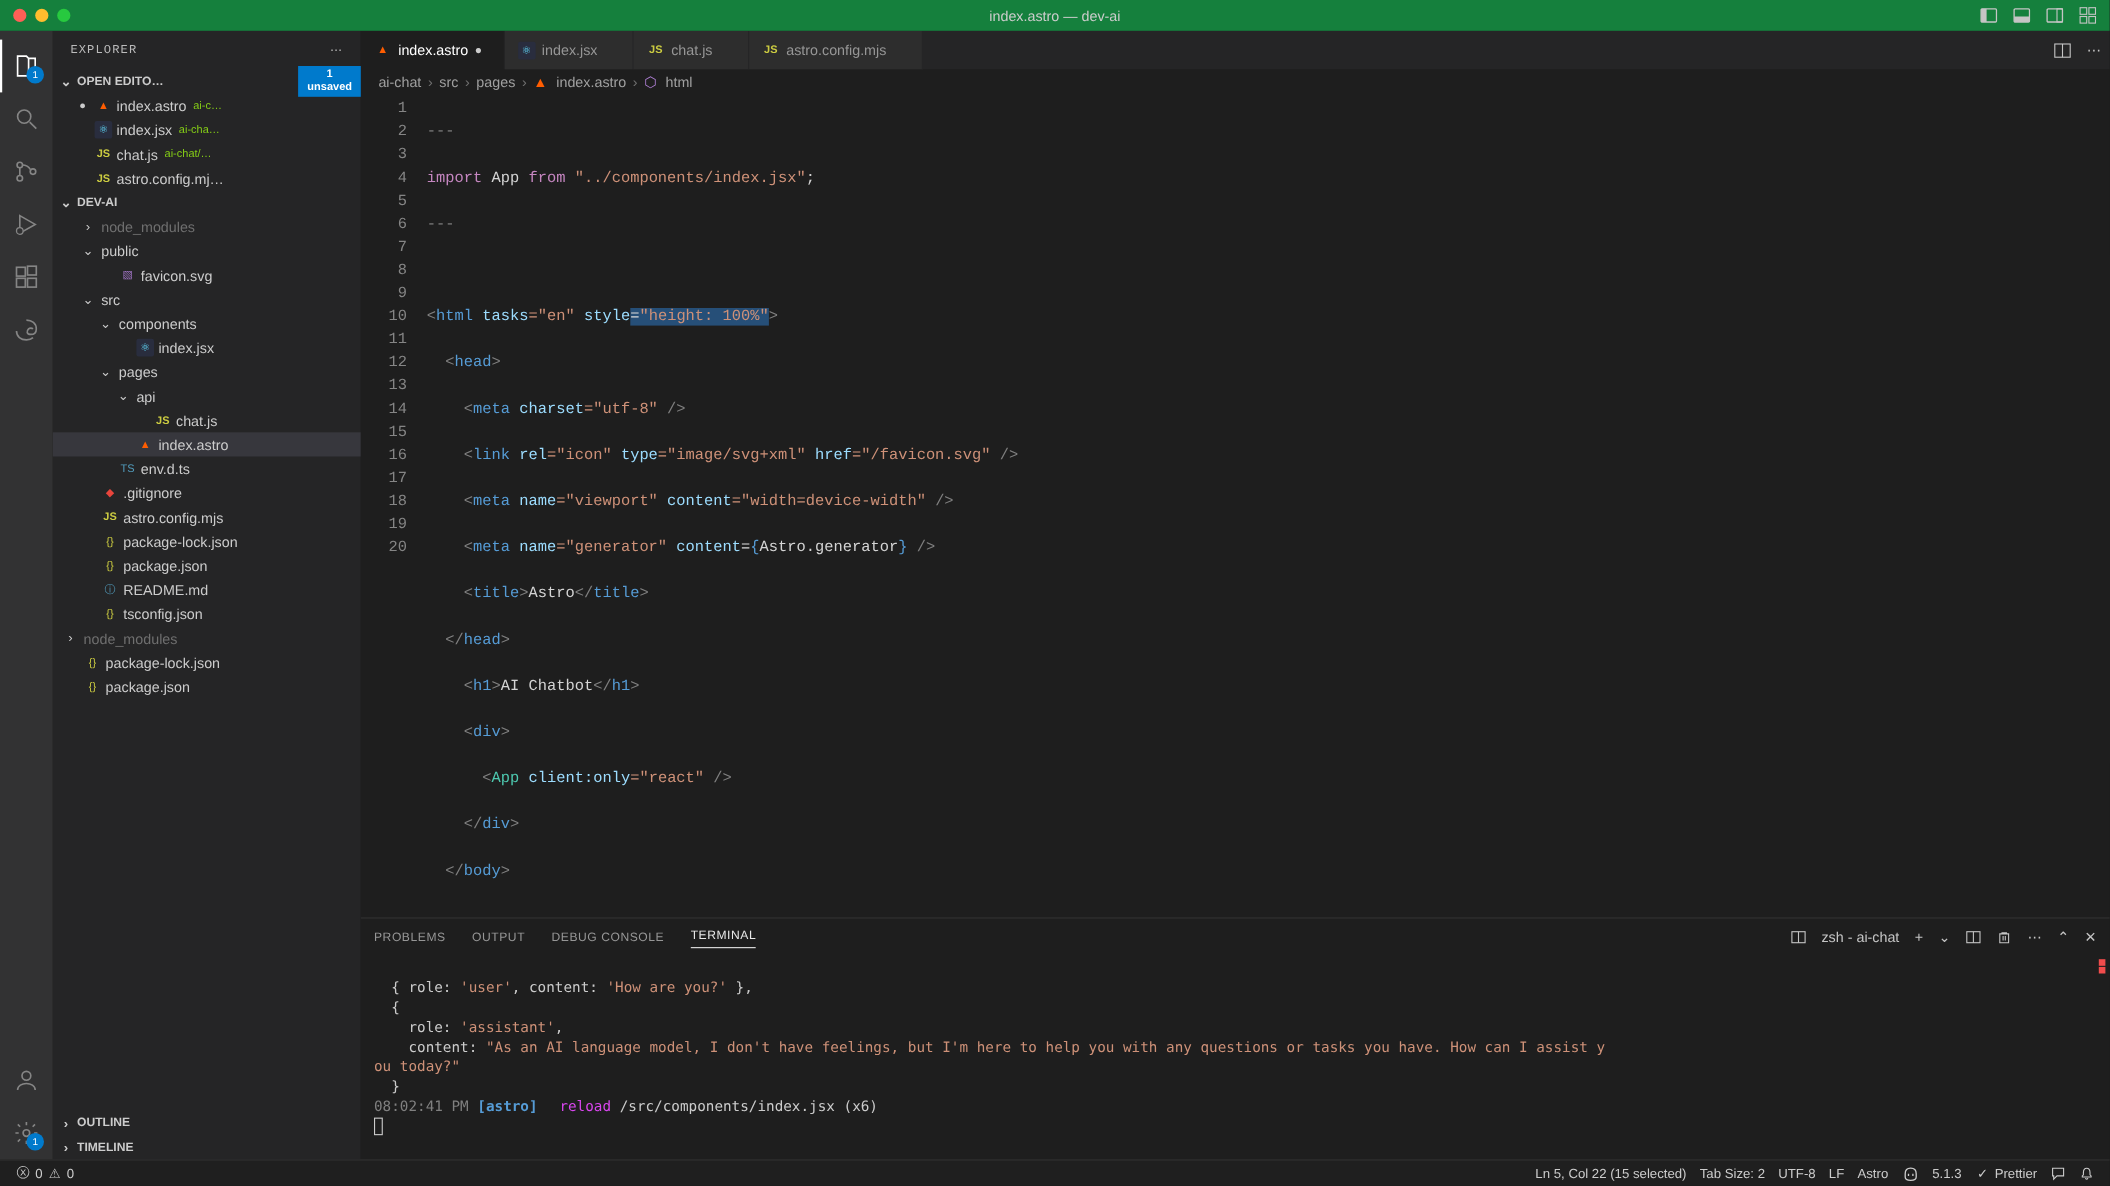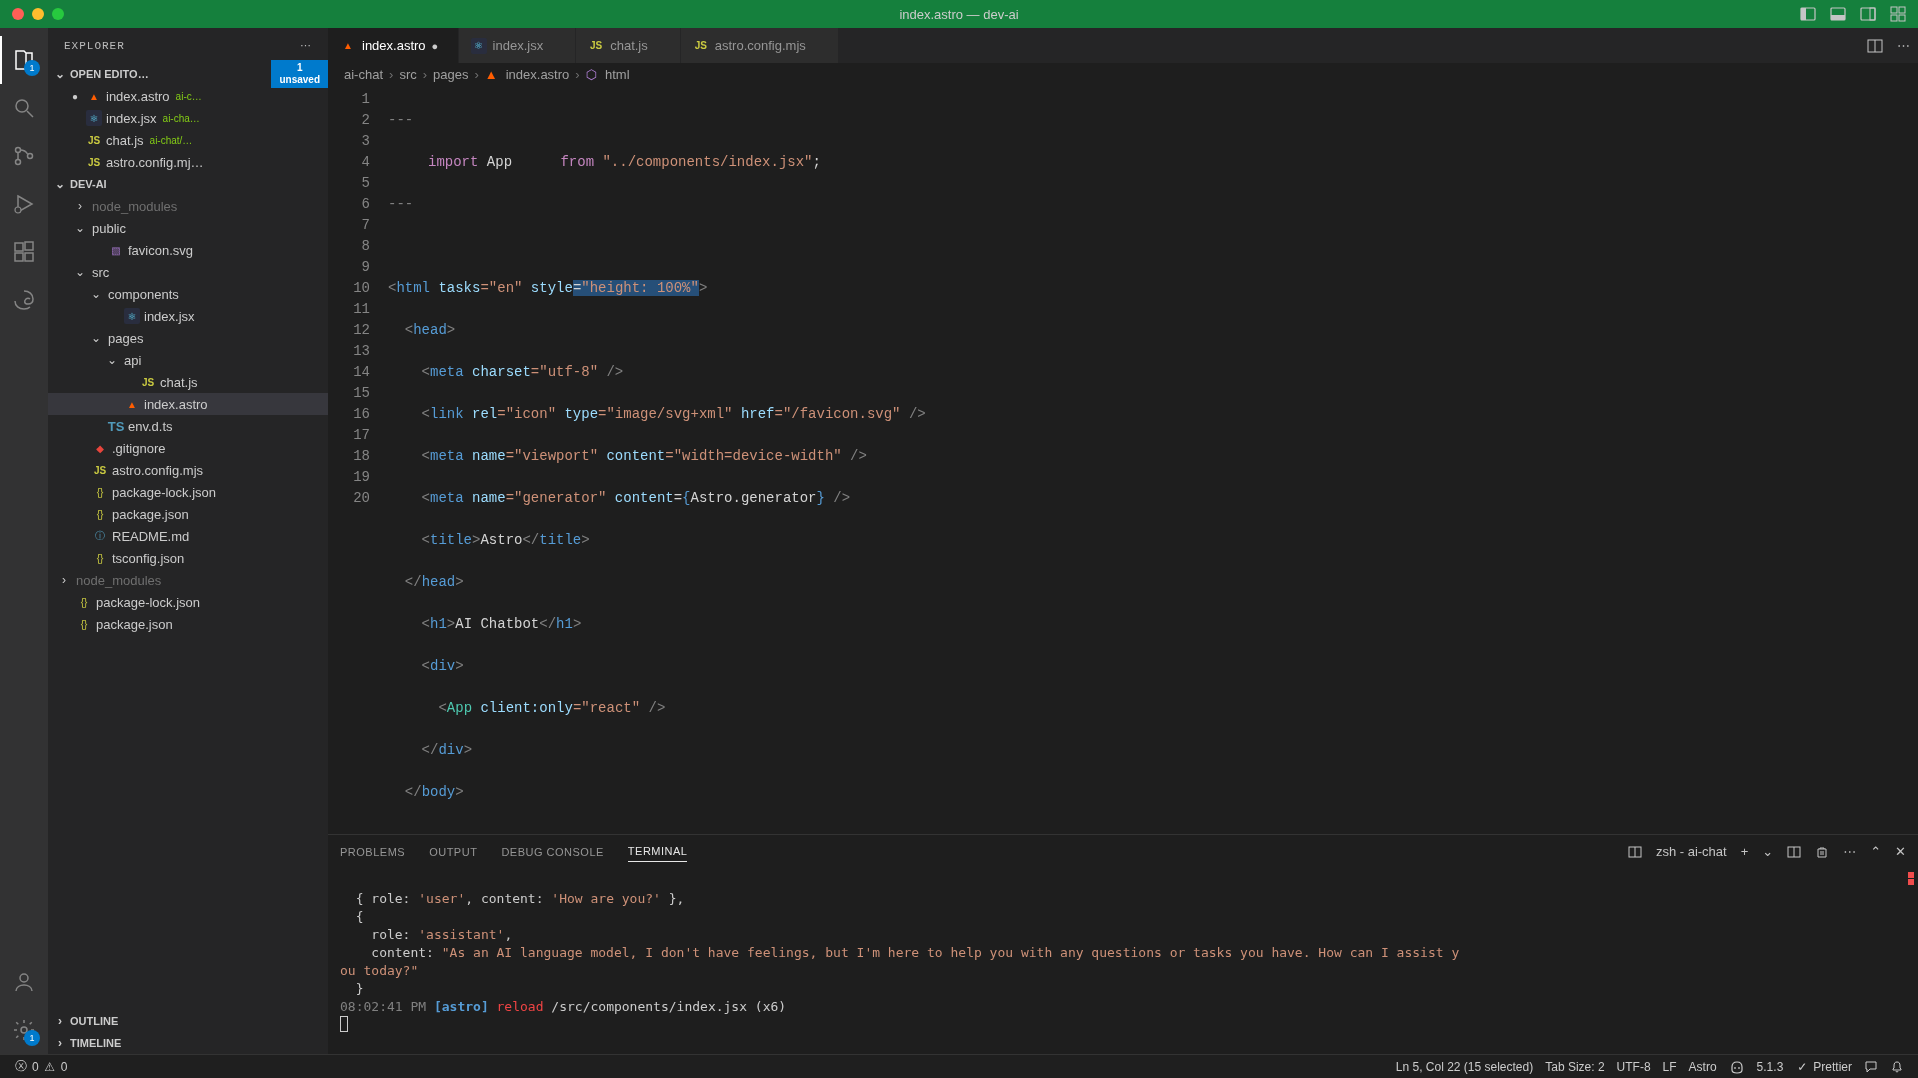--- a/index.html
+++ b/index.html
@@ -169,21 +169,21 @@
     height: 16px;
     display: inline-flex;
     align-items: center;
     justify-content: center;
     font-size: 10px;
     border-radius: 2px;
   }
   .fi-astro { color: #ff5d01; }
   .fi-jsx { background: #292d3e; color: #61dafb; }
   .fi-js { color: #cbcb41; font-weight: bold; }
-  .fi-ts { color: #519aba; font-weight: 700; font-size: 13px; }
+  .fi-ts { color: #519aba; font-weight: 400; font-size: 10px; }
   .fi-json { color: #cbcb41; }
   .fi-git { color: #e8453c; }
   .fi-info { color: #519aba; }
   .fi-svg { color: #a074c4; }
   .file-label { color: #cccccc; }
   .file-desc { color: #84cc16; font-size: 10px; margin-left: 2px; }
 
   .tree-item {
     height: 22px;
     display: flex;
@@ -277,21 +277,21 @@
     color: #858585;
     padding-right: 18px;
     padding-top: 4px;
     user-select: none;
   }
   .code-lines {
     padding-top: 4px;
     white-space: pre;
   }
   .tok-punct { color: #808080; }
-  .tok-key { color: #c586c0; margin-left: 40px; }
+  .tok-key { color: #c586c0; }
   .tok-str { color: #ce9178; }
   .tok-tag { color: #569cd6; }
   .tok-attr { color: #9cdcfe; }
   .tok-comp { color: #4ec9b0; }
   .tok-text { color: #d4d4d4; }
   .tok-hl { background: #264f78; }
 
   
   .panel {
     height: 220px;
@@ -333,21 +333,21 @@
     line-height: 18px;
     padding: 4px 12px;
     color: #cccccc;
     white-space: pre;
     overflow: hidden;
     position: relative;
   }
   .term-str { color: #ce9178; }
   .term-time { color: #808080; }
   .term-astro { color: #569cd6; font-weight: bold; }
-  .term-reload { color: #ef4444; }
+  .term-reload { color: #d946ef; margin-left: 12px; }
   .term-cursor {
     display: inline-block;
     width: 8px;
     height: 16px;
     border: 1px solid #cccccc;
   }
   .term-marks {
     position: absolute;
     right: 4px;
     top: 4px;

